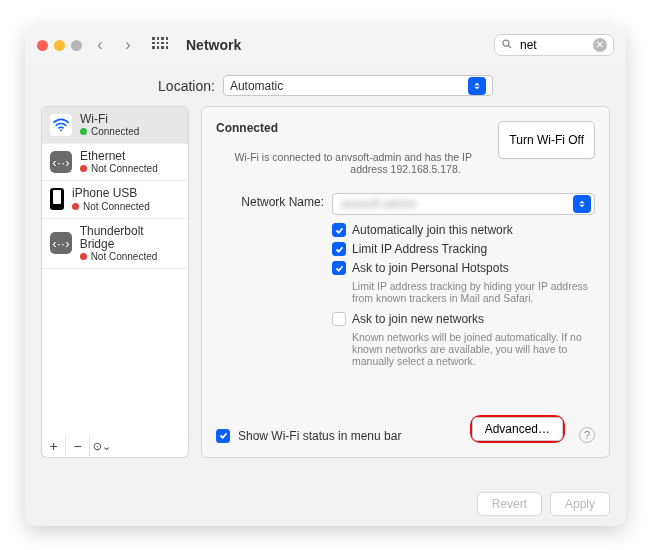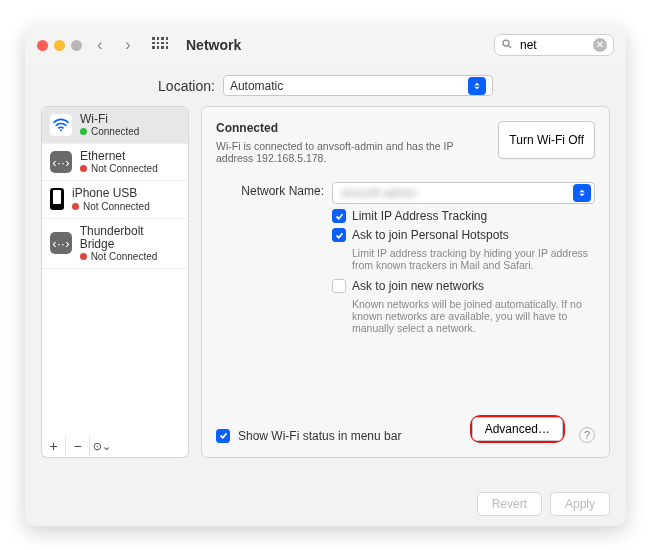--- a/index.html
+++ b/index.html
@@ -108,21 +108,21 @@
     display:flex; flex-direction:column;
   }
   .row{display:flex;align-items:flex-start;margin-bottom:10px;}
   .row .lab{ width:116px; text-align:right; padding-right:8px; padding-top:2px;}
   .row .val{ flex:1;}
   .bold{font-weight:700;}
   .wifi-off-btn{
     float:right; background:#fff;border:1px solid #c8c8c8;border-radius:5px;
     padding:11px 10px;font-size:12px;margin-left:8px; box-shadow:0 1px 1px rgba(0,0,0,.05);
   }
-  .desc{font-size:10.5px;color:#666;margin-top:5px;}
+  .desc{font-size:10.5px;color:#666;margin-top:16px;text-align:center;}
   .netname{
     display:flex;align-items:center;justify-content:space-between;
     height:22px;background:#fff;border:1px solid #c8c8c8;border-radius:4px;padding:0 3px 0 8px;font-size:12px;
   }
   .blurred{ color:transparent;text-shadow:0 0 6px rgba(0,0,0,.4);}
   .ck-row{display:flex;align-items:flex-start;gap:6px;margin:5px 0;}
   .ck{
     width:14px;height:14px;flex:none;border-radius:3px;border:1px solid #c8c8c8;background:#fff;
     display:flex;align-items:center;justify-content:center;
   }
@@ -293,20 +293,28 @@
             <span class="chevron-box">
               <svg viewBox="0 0 10 6">
                   <path d="M1 5 L5 1 L9 5 Z"></path>
                 </svg>
               <svg viewBox="0 0 10 6">
                   <path d="M1 1 L5 5 L9 1 Z"></path>
                 </svg>
             </span>
           </div>
 
+          <div class="ck-row" style="margin-top:8px;">
+            <span class="ck on">
+                <svg viewBox="0 0 12 12">
+                  <path d="M2 6 L5 9 L10 3"></path>
+                </svg>
+              </span>
+            <span class="ck-text">Automatically join this network</span>
+          </div>
 
           <div class="ck-row">
             <span class="ck on">
                 <svg viewBox="0 0 12 12">
                   <path d="M2 6 L5 9 L10 3"></path>
                 </svg>
               </span>
             <span class="ck-text">Limit IP Address Tracking</span>
           </div>
 

